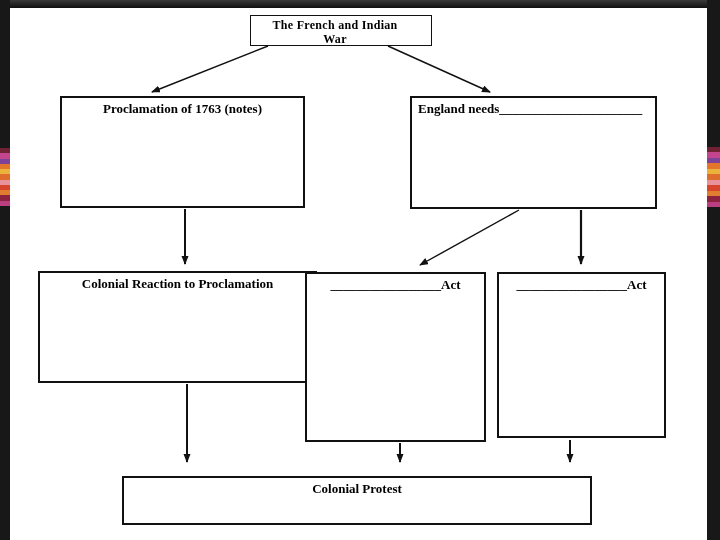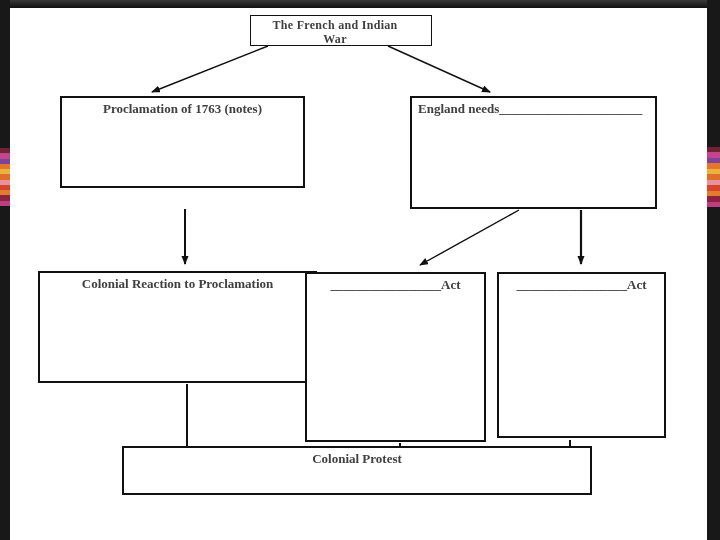--- a/index.html
+++ b/index.html
@@ -1,43 +1,43 @@
 <!DOCTYPE html>
 <html><head>
 <meta charset="utf-8">
 <style>
   html,body{margin:0;padding:0;background:#fff;}
   #stage{
     position:relative;width:720px;height:540px;background:#ffffff;overflow:hidden;
-    font-family:"Liberation Serif", serif;color:#404040;
+    font-family:"Liberation Serif", serif;color:#000000;
   }
   
   .bar{position:absolute;background:#181818;}
   .bar-top{left:0;top:0;width:720px;height:8px;background:linear-gradient(#3a3a3a,#101010);}
   .bar-left{left:0;top:0;width:10px;height:540px;}
   .bar-right{left:707px;top:0;width:13px;height:540px;}
   .stripes{position:absolute;display:flex;flex-direction:column;}
   .stripes-left{left:0;top:148px;width:10px;height:58px;}
   .stripes-right{left:707px;top:147px;width:13px;height:60px;}
   
   .node{
     position:absolute;box-sizing:border-box;border:2px solid #111;background:#fff;
     font-weight:bold;font-size:13px;line-height:1.2;
   }
   .node .lbl{display:block;padding:3px 6px 0 6px;white-space:pre-wrap;}
   .center .lbl{text-align:center;}
   #war-box{left:250px;top:15px;width:182px;height:31px;border-width:1.5px;font-size:12px;}
   #war-box .lbl{width:150px;padding:2px 4px 0 9px;letter-spacing:.3px;}
-  #proclamation-box{left:60px;top:96px;width:245px;height:92px;}
+  #proclamation-box{left:60px;top:96px;width:245px;height:112px;}
   #england-box{left:410px;top:96px;width:247px;height:113px;}
   #england-box .lbl{text-align:left;}
   #reaction-box{left:38px;top:271px;width:279px;height:112px;}
   #act1-box{left:305px;top:272px;width:181px;height:170px;}
   #act2-box{left:497px;top:272px;width:169px;height:166px;}
-  #protest-box{left:122px;top:446px;width:470px;height:49px;}
+  #protest-box{left:122px;top:476px;width:470px;height:49px;}
   
   #arrow-layer{position:absolute;left:0;top:0;width:720px;height:540px;pointer-events:none;}
 </style>
 </head>
 <body>
 
 <div id="stage">
 
   <div class="bar bar-top"></div>
   <div class="bar bar-left"></div>

